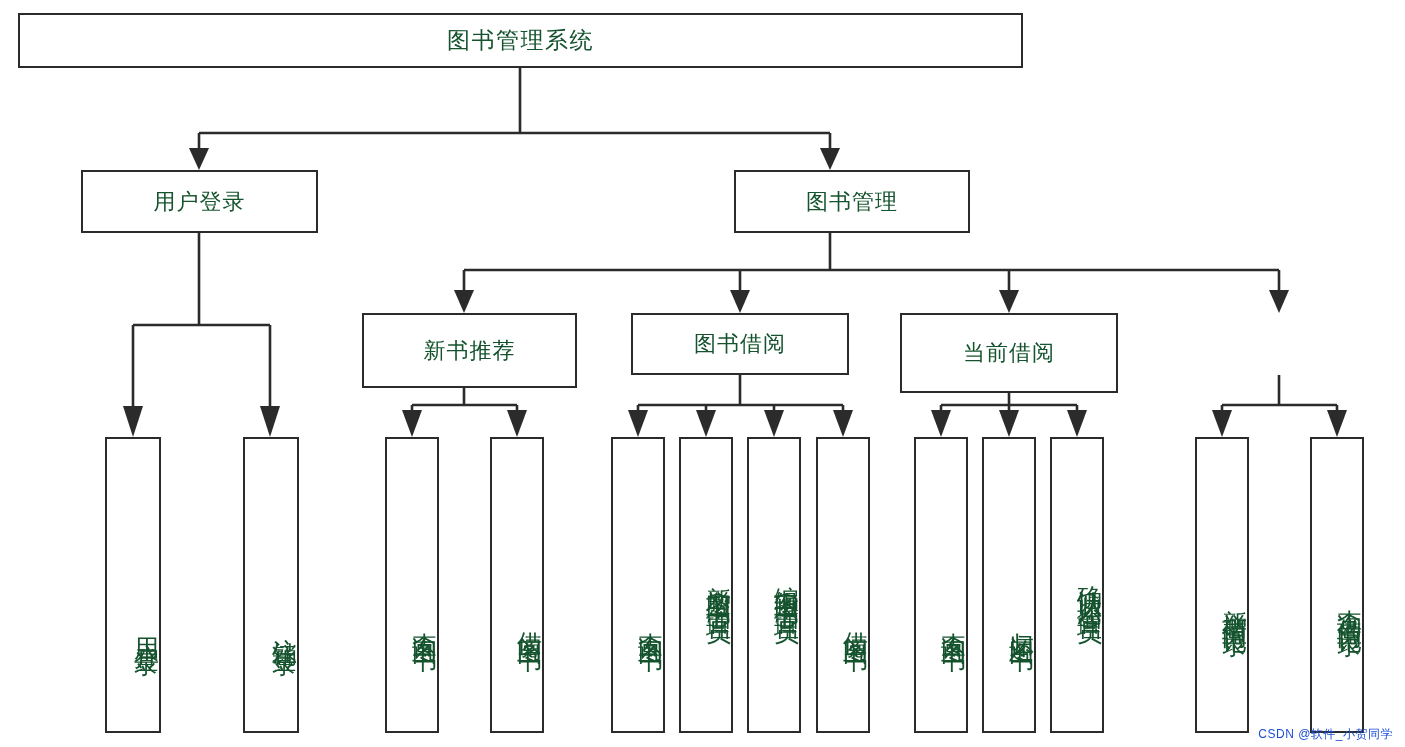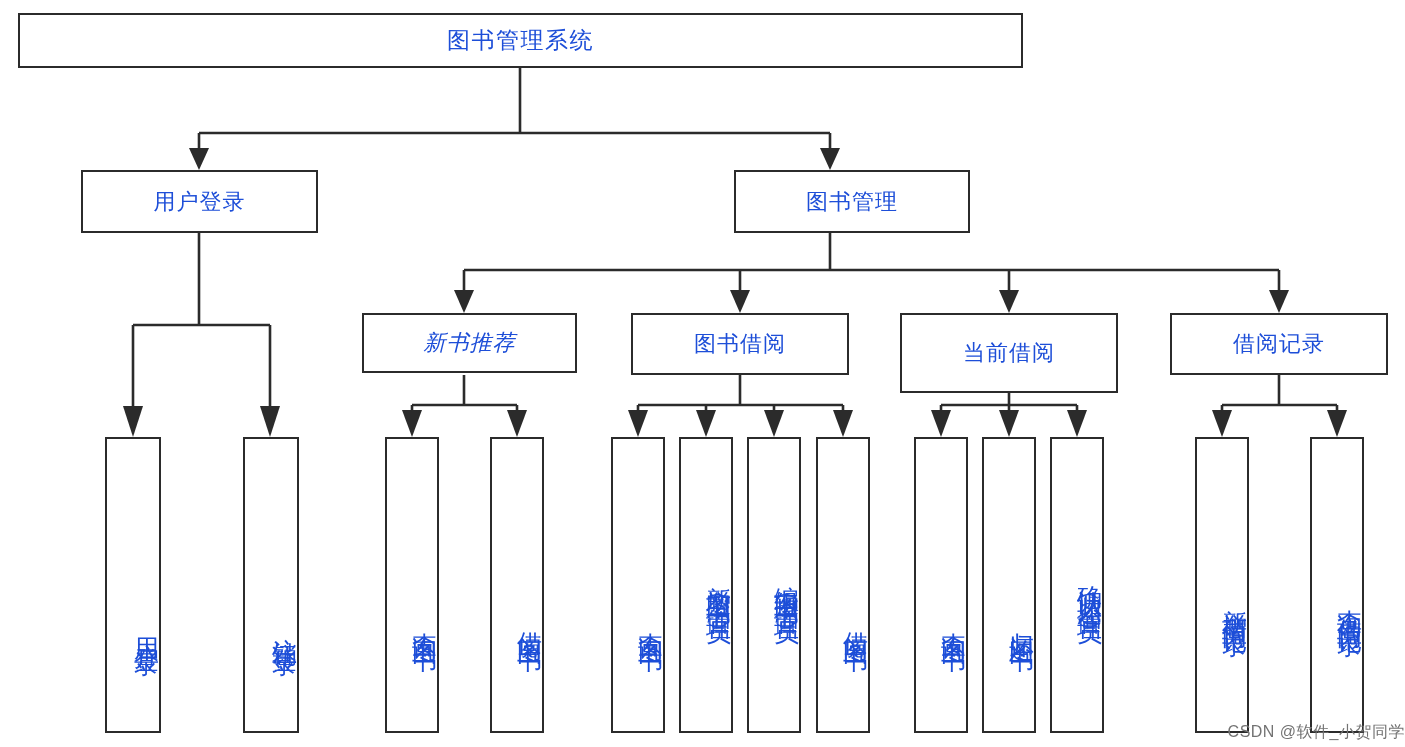--- a/index.html
+++ b/index.html
@@ -37,21 +37,21 @@
   }
   
   .node {
     position: absolute;
     box-sizing: border-box;
     background: #ffffff;
     border: 2.6px solid #2b2b2b;
     display: flex;
     align-items: center;
     justify-content: center;
-    color: #1d4ed8;
+    color: #14532d;
   }
   .node .lbl {
     display: block;
     text-align: center;
     line-height: 1.15;
     white-space: nowrap;
   }
   
   .node.horiz .lbl {
     font-size: 22px;
@@ -73,24 +73,24 @@
     writing-mode: vertical-rl;
     text-orientation: upright;
     font-size: 25px;
     letter-spacing: 5px;
     line-height: 1;
     white-space: nowrap;
   }
   
   #watermark {
     position: absolute;
-    right: 0;
+    right: 12px;
     bottom: 4px;
-    font-size: 16px;
-    color: #737373;
+    font-size: 12px;
+    color: #1d4ed8;
     letter-spacing: 0.5px;
     white-space: nowrap;
     pointer-events: none;
   }
 </style>
 </head>
 <body>
 
 <div id="canvas">
 
@@ -164,32 +164,29 @@
     <span class="lbl">图书管理系统</span>
   </div>
 
   <div class="node horiz" style="left:81px; top:170px; width:237px; height:63px;">
     <span class="lbl">用户登录</span>
   </div>
   <div class="node horiz" style="left:712px; top:170px; width:236px; height:63px;margin-left:22px;">
     <span class="lbl">图书管理</span>
   </div>
 
-  <div class="node horiz" style="left:362px; top:313px; width:215px; height:60px;font-style:italic;">
+  <div class="node horiz" style="left:362px; top:313px; width:215px; height:75px;">
     <span class="lbl">新书推荐</span>
   </div>
   <div class="node horiz" style="left:631px; top:313px; width:218px; height:62px;">
     <span class="lbl">图书借阅</span>
   </div>
   <div class="node horiz" style="left:900px; top:313px; width:218px; height:80px;">
     <span class="lbl">当前借阅</span>
   </div>
-  <div class="node horiz" style="left:1170px; top:313px; width:218px; height:62px;">
-    <span class="lbl">借阅记录</span>
-  </div>
 
   <div class="node leaf" style="left:105px; top:437px; width:56px; height:296px; padding-top:86px;">
     <span class="lbl">用户登录</span>
   </div>
   <div class="node leaf" style="left:243px; top:437px; width:56px; height:296px; padding-top:86px;">
     <span class="lbl">注销登录</span>
   </div>
 
   <div class="node leaf" style="left:385px; top:437px; width:54px; height:296px; padding-top:74px;">
     <span class="lbl">查询图书</span>

